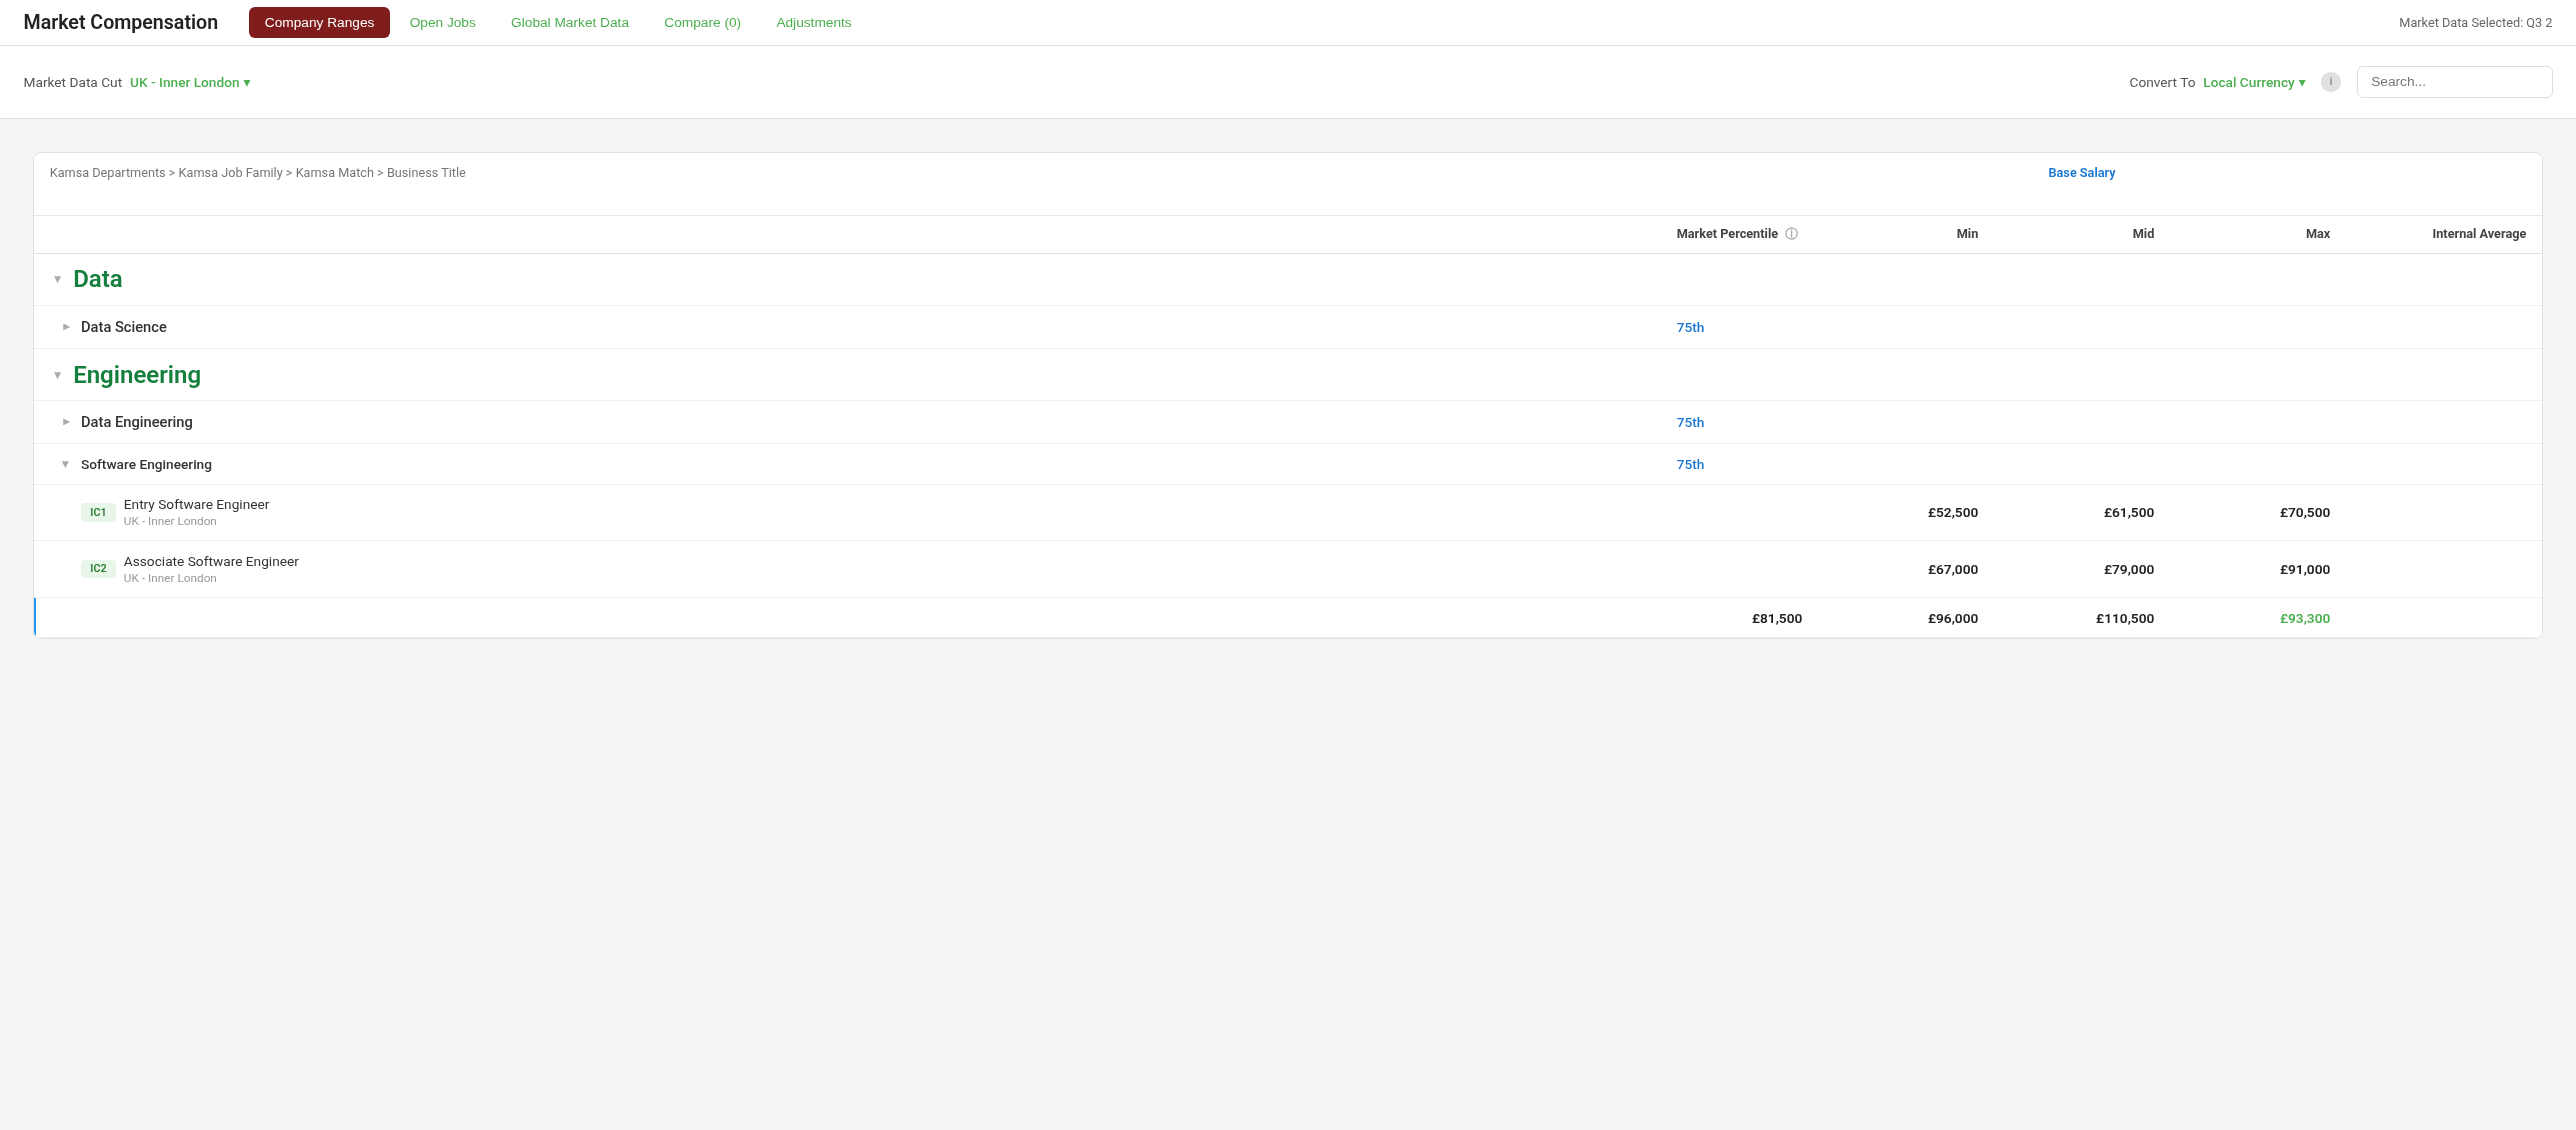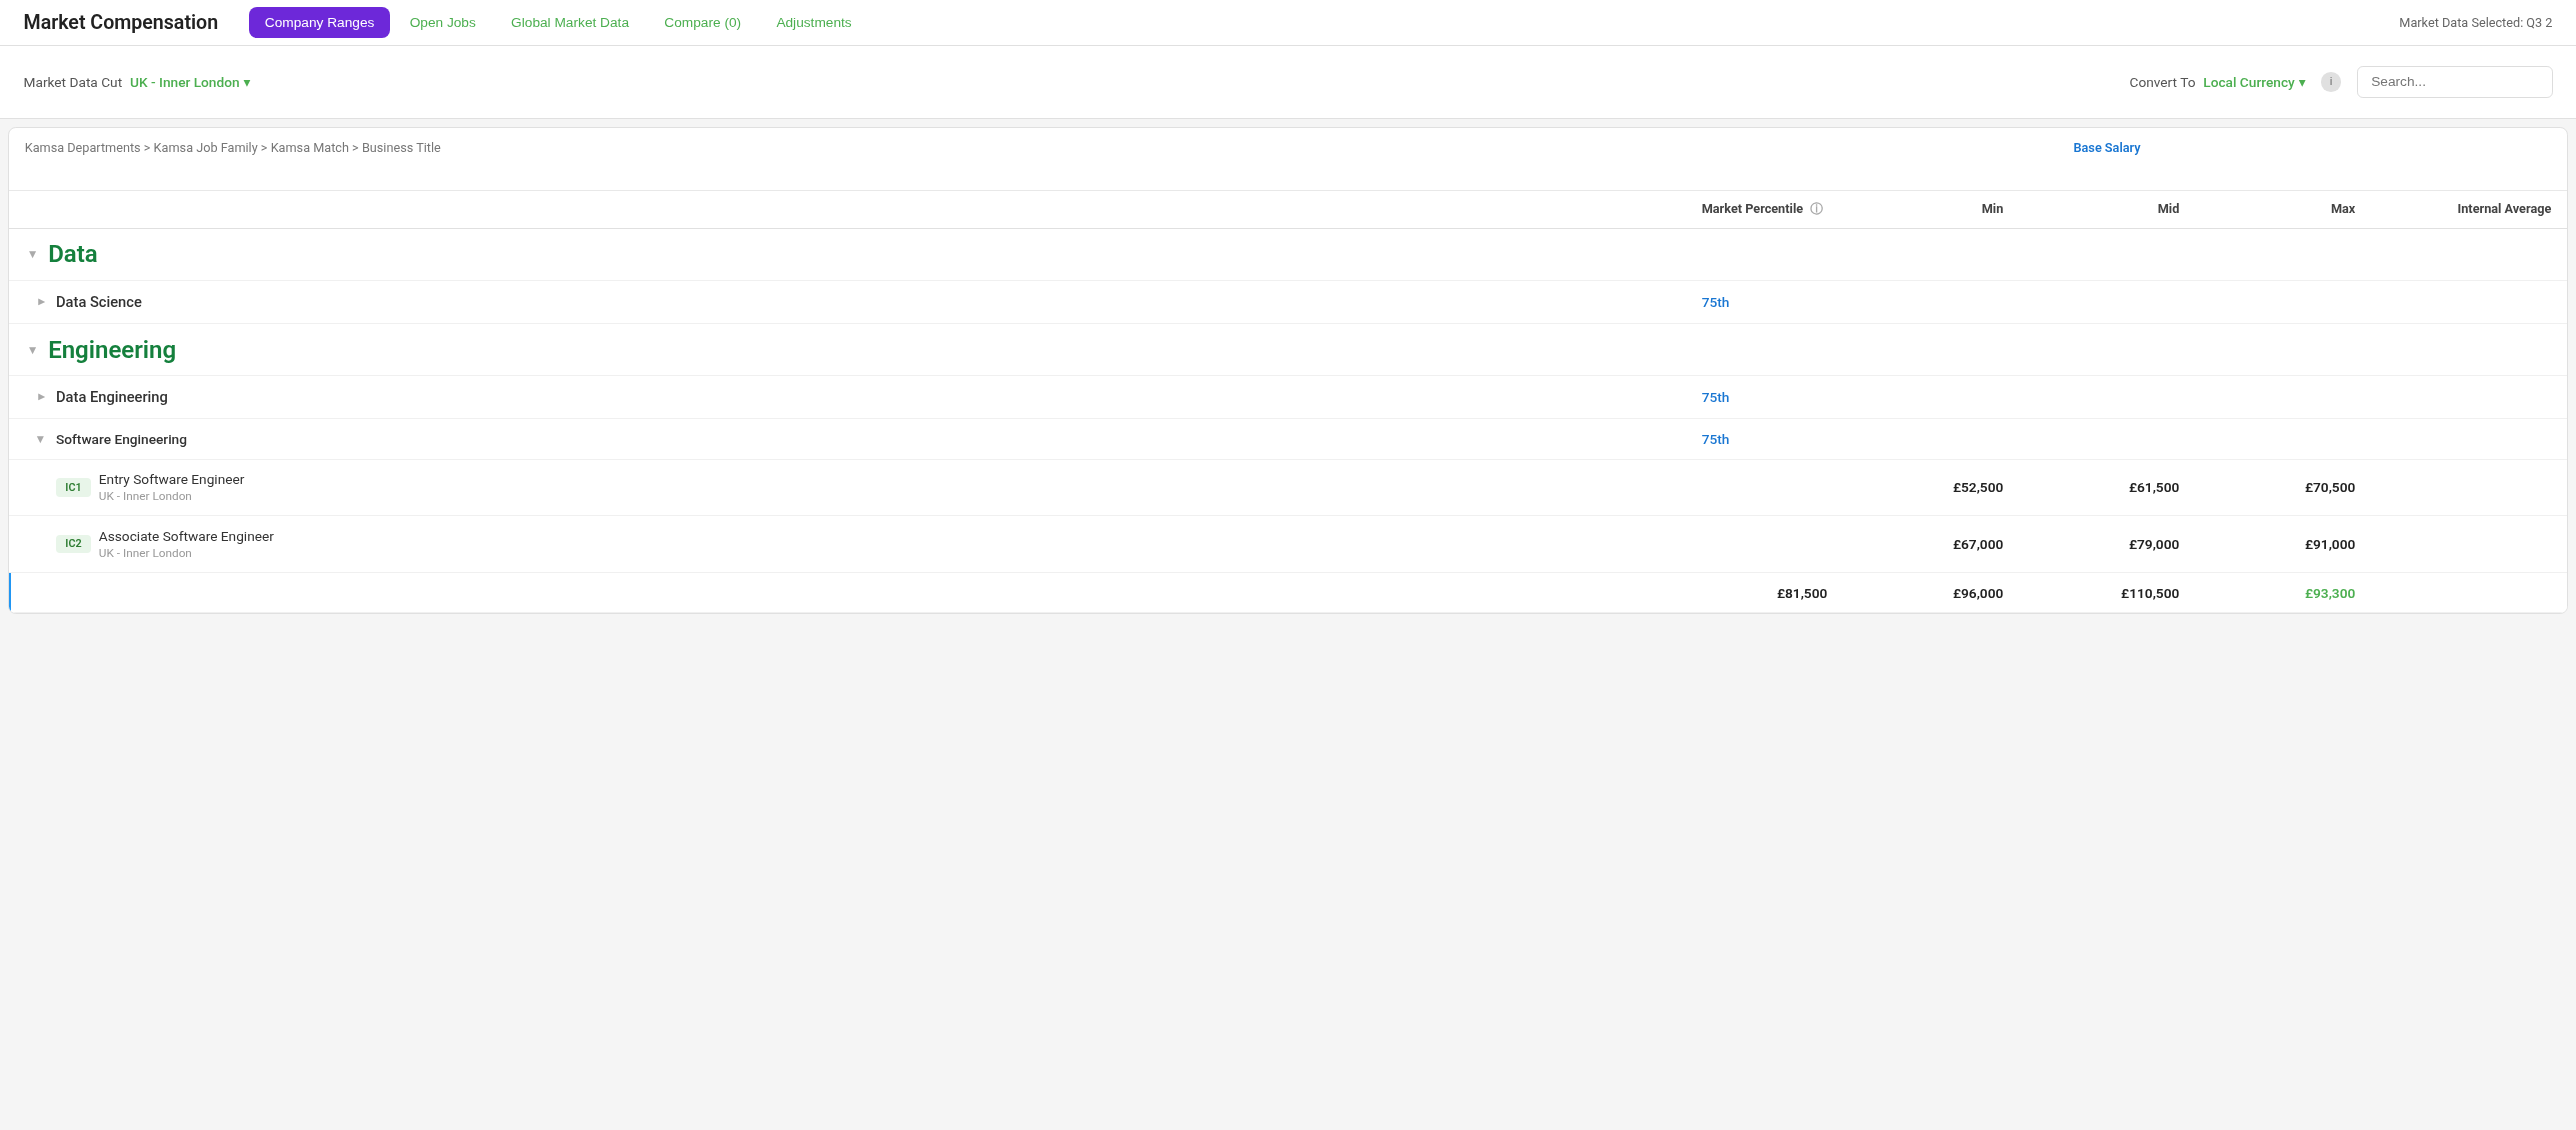--- a/index.html
+++ b/index.html
@@ -31,23 +31,22 @@
       padding: 7.8px 15.7px;
       border-radius: 5.9px;
       cursor: pointer;
       color: #4caf50;
       font-size: 13.7px;
       font-weight: 500;
       background: transparent;
       border: none;
     }
     .nav-tab.active {
-      background: #6d28d9;
+      background: #7f1d1d;
       color: #fff;
-      border-radius: 8px;
     }
     .market-data-selected {
       font-size: 12.7px;
       color: #666;
       white-space: nowrap;
       margin-left: auto;
     }
 
     
     .sub-header {
@@ -113,21 +112,21 @@
       font-size: 13.7px;
       color: #999;
       background: #fff;
       width: 196px;
       outline: none;
     }
 
     
     .main-content {
       background: #fff;
-      margin: 8px;
+      margin: 33px;
       border-radius: 7.8px;
       border: 1px solid #e0e0e0;
       overflow: hidden;
     }
 
     .table-header-container {
       border-bottom: 1px solid #e0e0e0;
     }
     .header-row1 {
       display: grid;

